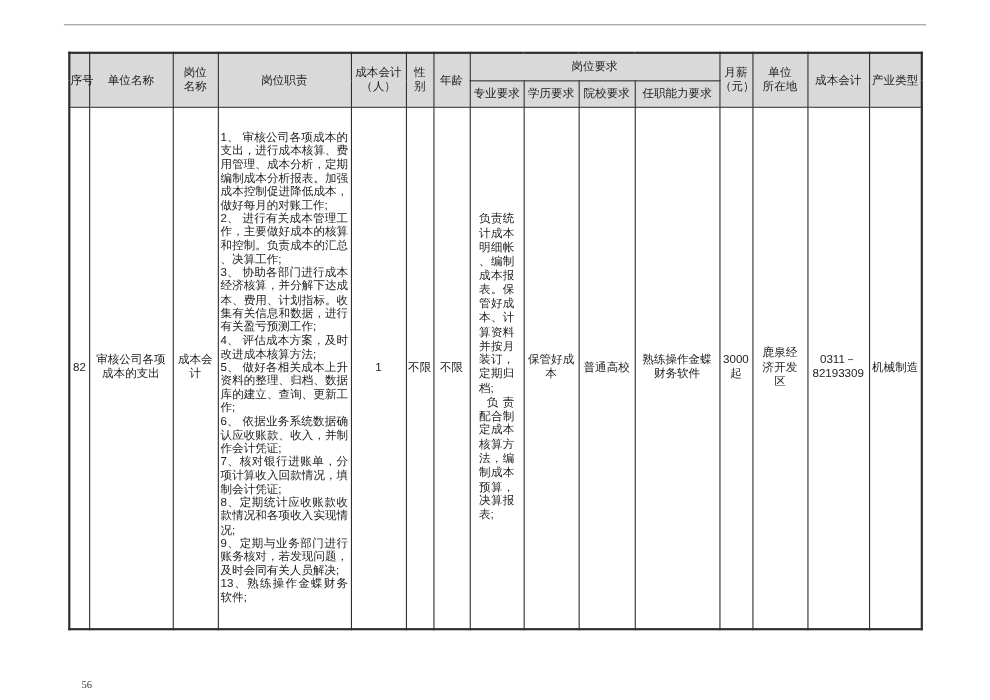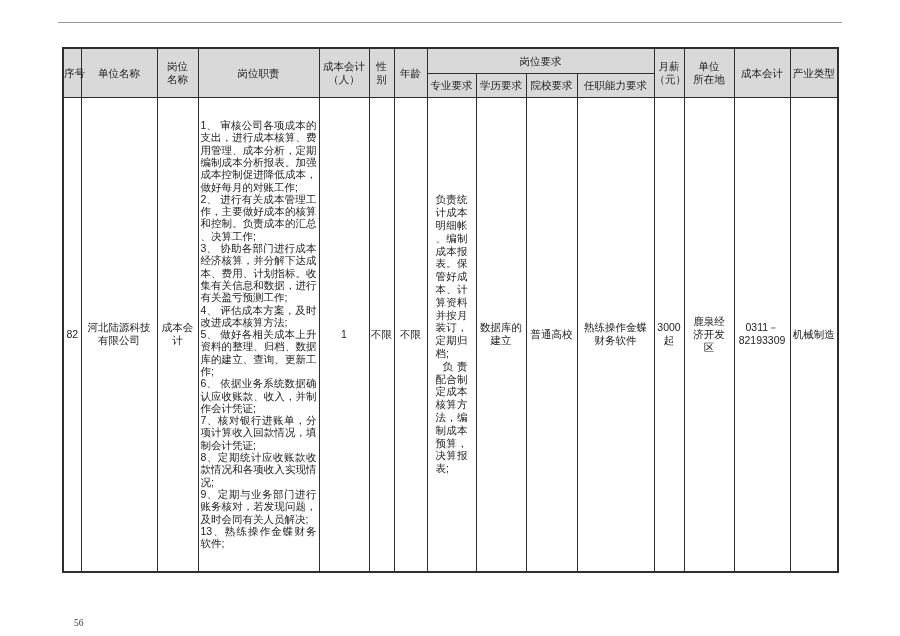--- a/index.html
+++ b/index.html
@@ -113,38 +113,38 @@
       <tr class="r2">
         <th>专业要求</th>
         <th>学历要求</th>
         <th>院校要求</th>
         <th>任职能力要求</th>
       </tr>
     </thead>
     <tbody>
       <tr>
         <td>82</td>
-        <td class="unit">河北陆源科技有限公司</td>
+        <td class="unit">审核公司各项成本的支出</td>
         <td class="post">成本会计</td>
         <td class="justcell duties">1、 审核公司各项成本的支出，进行成本核算、费用管理、成本分析，定期编制成本分析报表。加强成本控制促进降低成本，做好每月的对账工作;
 2、 进行有关成本管理工作，主要做好成本的核算和控制。负责成本的汇总、决算工作;
 3、 协助各部门进行成本经济核算，并分解下达成本、费用、计划指标。收集有关信息和数据，进行有关盈亏预测工作;
 4、 评估成本方案，及时改进成本核算方法;
 5、 做好各相关成本上升资料的整理、归档、数据库的建立、查询、更新工作;
 6、 依据业务系统数据确认应收账款、收入，并制作会计凭证;
 7、核对银行进账单，分项计算收入回款情况，填制会计凭证;
 8、定期统计应收账款收款情况和各项收入实现情况;
 9、定期与业务部门进行账务核对，若发现问题，及时会同有关人员解决;
 13、熟练操作金蝶财务软件;</td>
         <td>1</td>
         <td class="tight">不限</td>
         <td>不限</td>
         <td class="justcell major">负责统计成本明细帐、编制成本报表。保管好成本、计算资料并按月装订，定期归档;
  负责配合制定成本核算方法，编制成本预算，决算报表;</td>
-        <td>数据库的建立</td>
+        <td>保管好成本</td>
         <td>普通高校</td>
         <td class="ability">熟练操作金蝶财务软件</td>
         <td>3000起</td>
         <td class="loc">鹿泉经济开发区</td>
         <td>0311－82193309</td>
         <td>机械制造</td>
       </tr>
     </tbody>
   </table>
 

